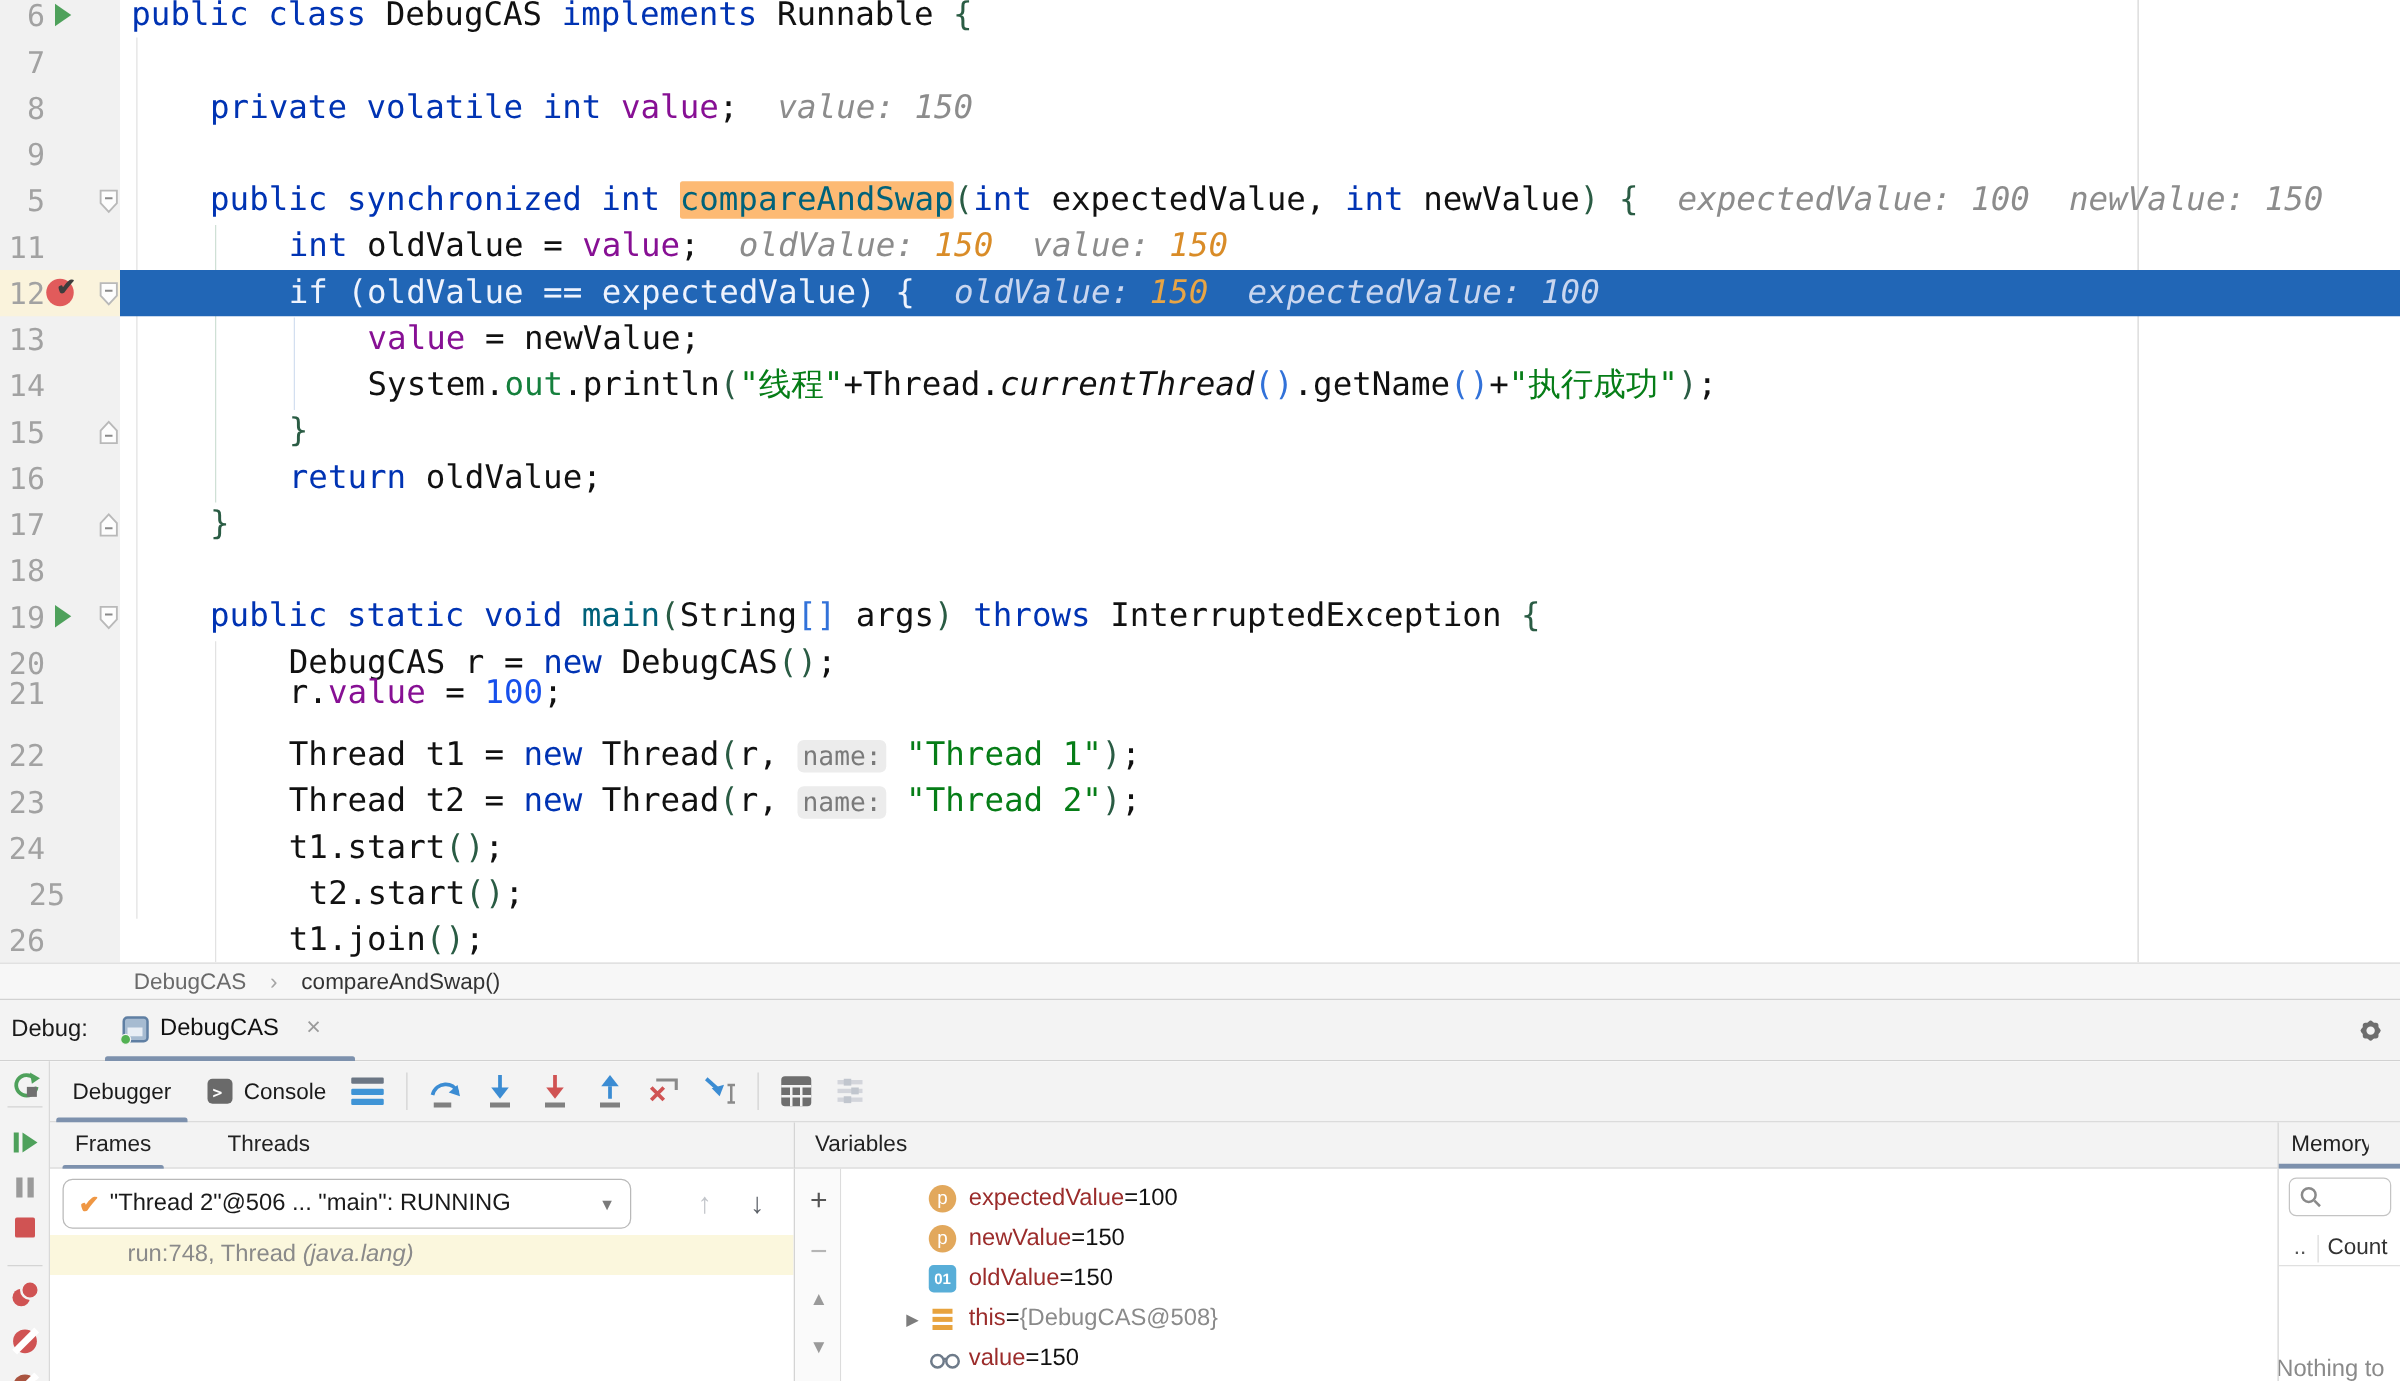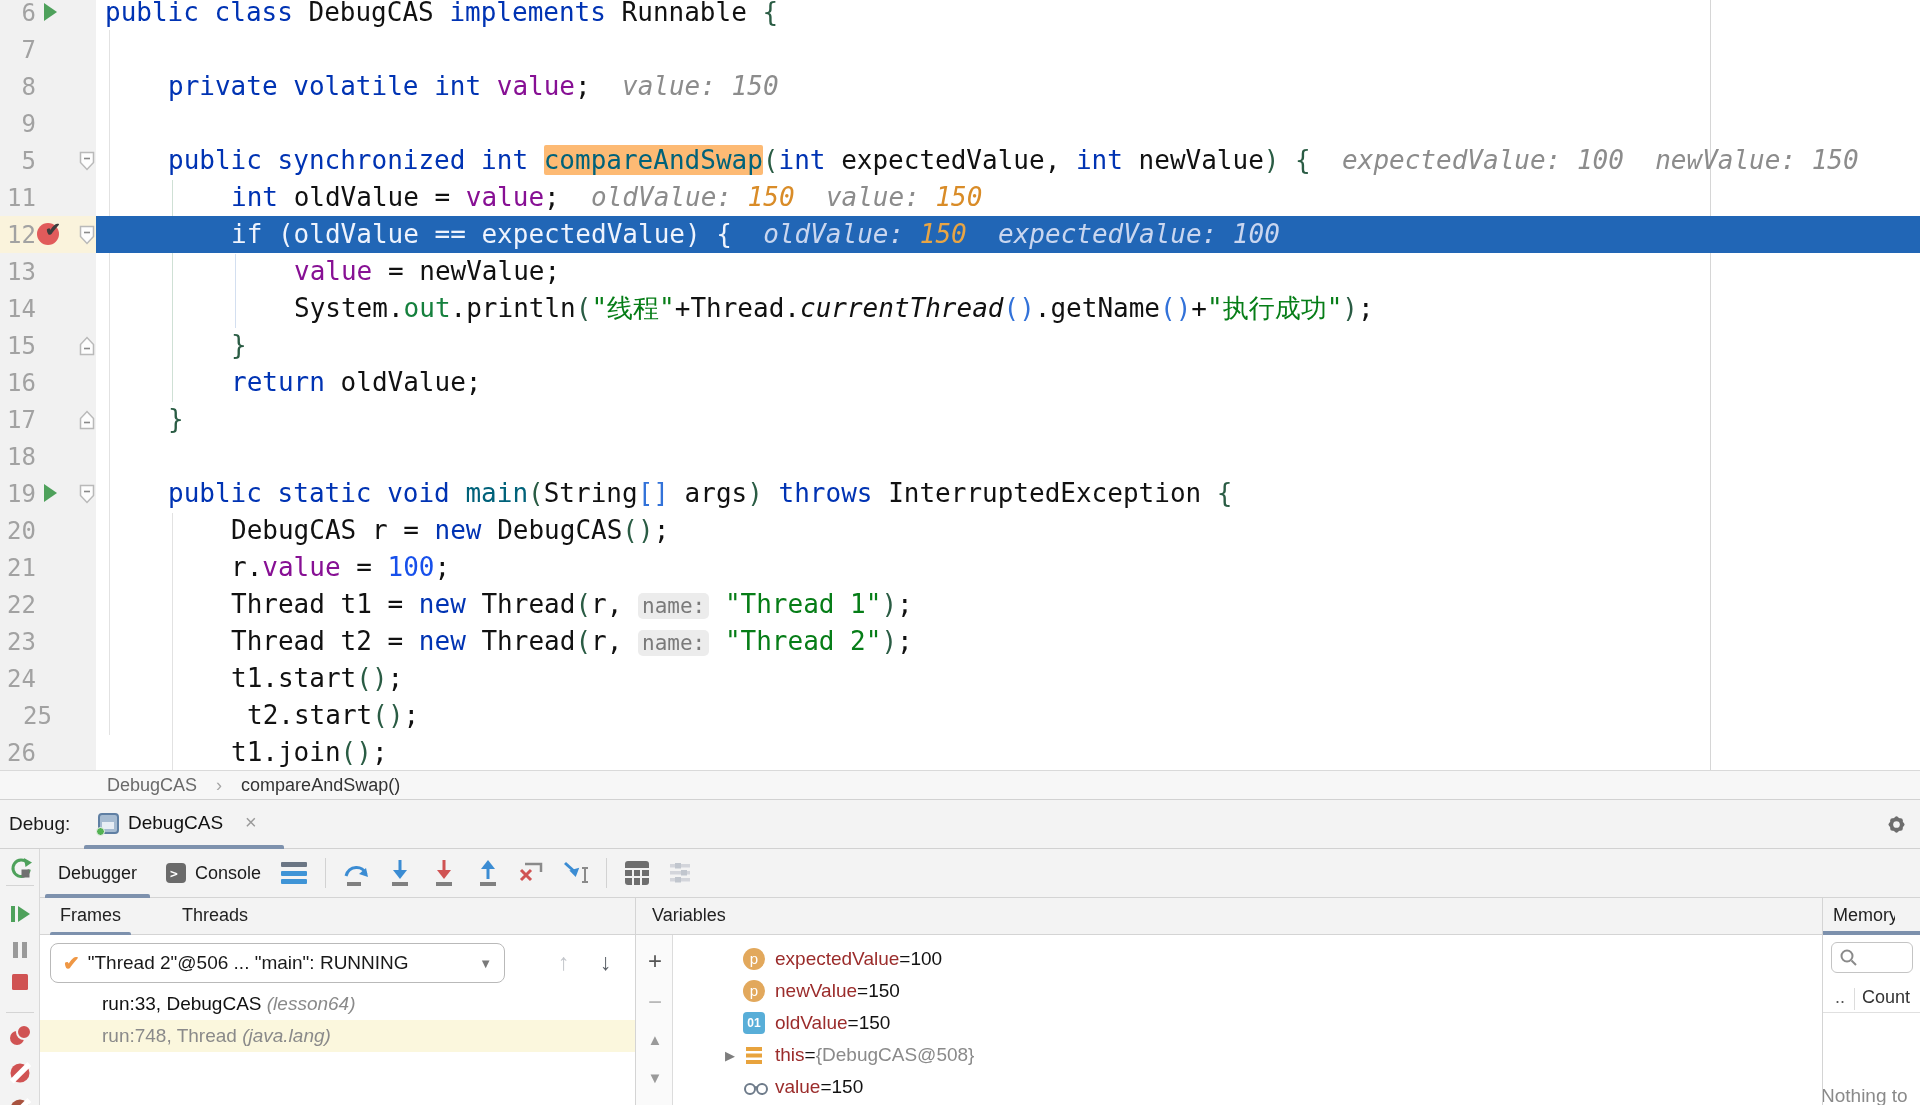--- a/index.html
+++ b/index.html
@@ -232,21 +232,21 @@
               </svg></span>
           </div>
           <div class="codewrap" style="padding-left: 72px;"><span class="k">public </span><span class="k">static </span><span class="k">void </span><span class="m">main</span><span class="g">(</span><span class="d">String</span><span class="b">[]</span><span class="d"> args</span><span class="g">) </span><span class="k">throws </span><span class="d">InterruptedException </span><span class="g">{</span></div>
         </div>
         <div class="line" style="top: 512px;">
           <div class="lgutter">
             <span class="lnum">20</span>
           </div>
           <div class="codewrap" style="padding-left: 135px;"><span class="d">DebugCAS r = </span><span class="k">new </span><span class="d">DebugCAS</span><span class="g">()</span><span class="d">;</span></div>
         </div>
-        <div class="line" style="top: 549px;">
+        <div class="line" style="top: 536px;">
           <div class="lgutter">
             <span class="lnum">21</span>
           </div>
           <div class="codewrap" style="padding-left: 135px;"><span class="d">r.</span><span class="f">value</span><span class="d"> = </span><span class="n">100</span><span class="d">;</span></div>
         </div>
         <div class="line" style="top: 586px;">
           <div class="lgutter">
             <span class="lnum">22</span>
           </div>
           <div class="codewrap" style="padding-left: 135px;"><span class="d">Thread t1 = </span><span class="k">new </span><span class="d">Thread</span><span class="g">(</span><span class="d">r, </span><span class="c">name:</span><span class="d"> </span><span class="s">"Thread 1"</span><span class="g">)</span><span class="d">;</span></div>
@@ -447,21 +447,20 @@
       <div class="frames-body">
         <div class="thread-combo">
           <span class="combo-check">✔</span>
           <span class="combo-text">"Thread 2"@506 ... "main": RUNNING</span>
           <span class="combo-arrow">▼</span>
         </div>
         <span class="fnav up">↑</span>
         <span class="fnav down">↓</span>
 
         <div class="frames-list" id="frames-list">
-            <div class="frow"><span>run:33, DebugCAS </span><span class="loc">(lesson64)</span></div>
             <div class="frow lib"><span>run:748, Thread </span><span class="loc">(java.lang)</span></div>
           </div>
       </div>
 
       <div class="vars-strip">
         <span class="vstrip-btn" style="top:12px; font-size:24px; color:#555;">+</span>
         <span class="vstrip-btn" style="top:53px; font-size:24px; color:#b5b5b5;">−</span>
         <span class="vstrip-btn" style="top:96px; font-size:15px; color:#9a9a9a;">▲</span>
         <span class="vstrip-btn" style="top:134px; font-size:15px; color:#9a9a9a;">▼</span>
       </div>

